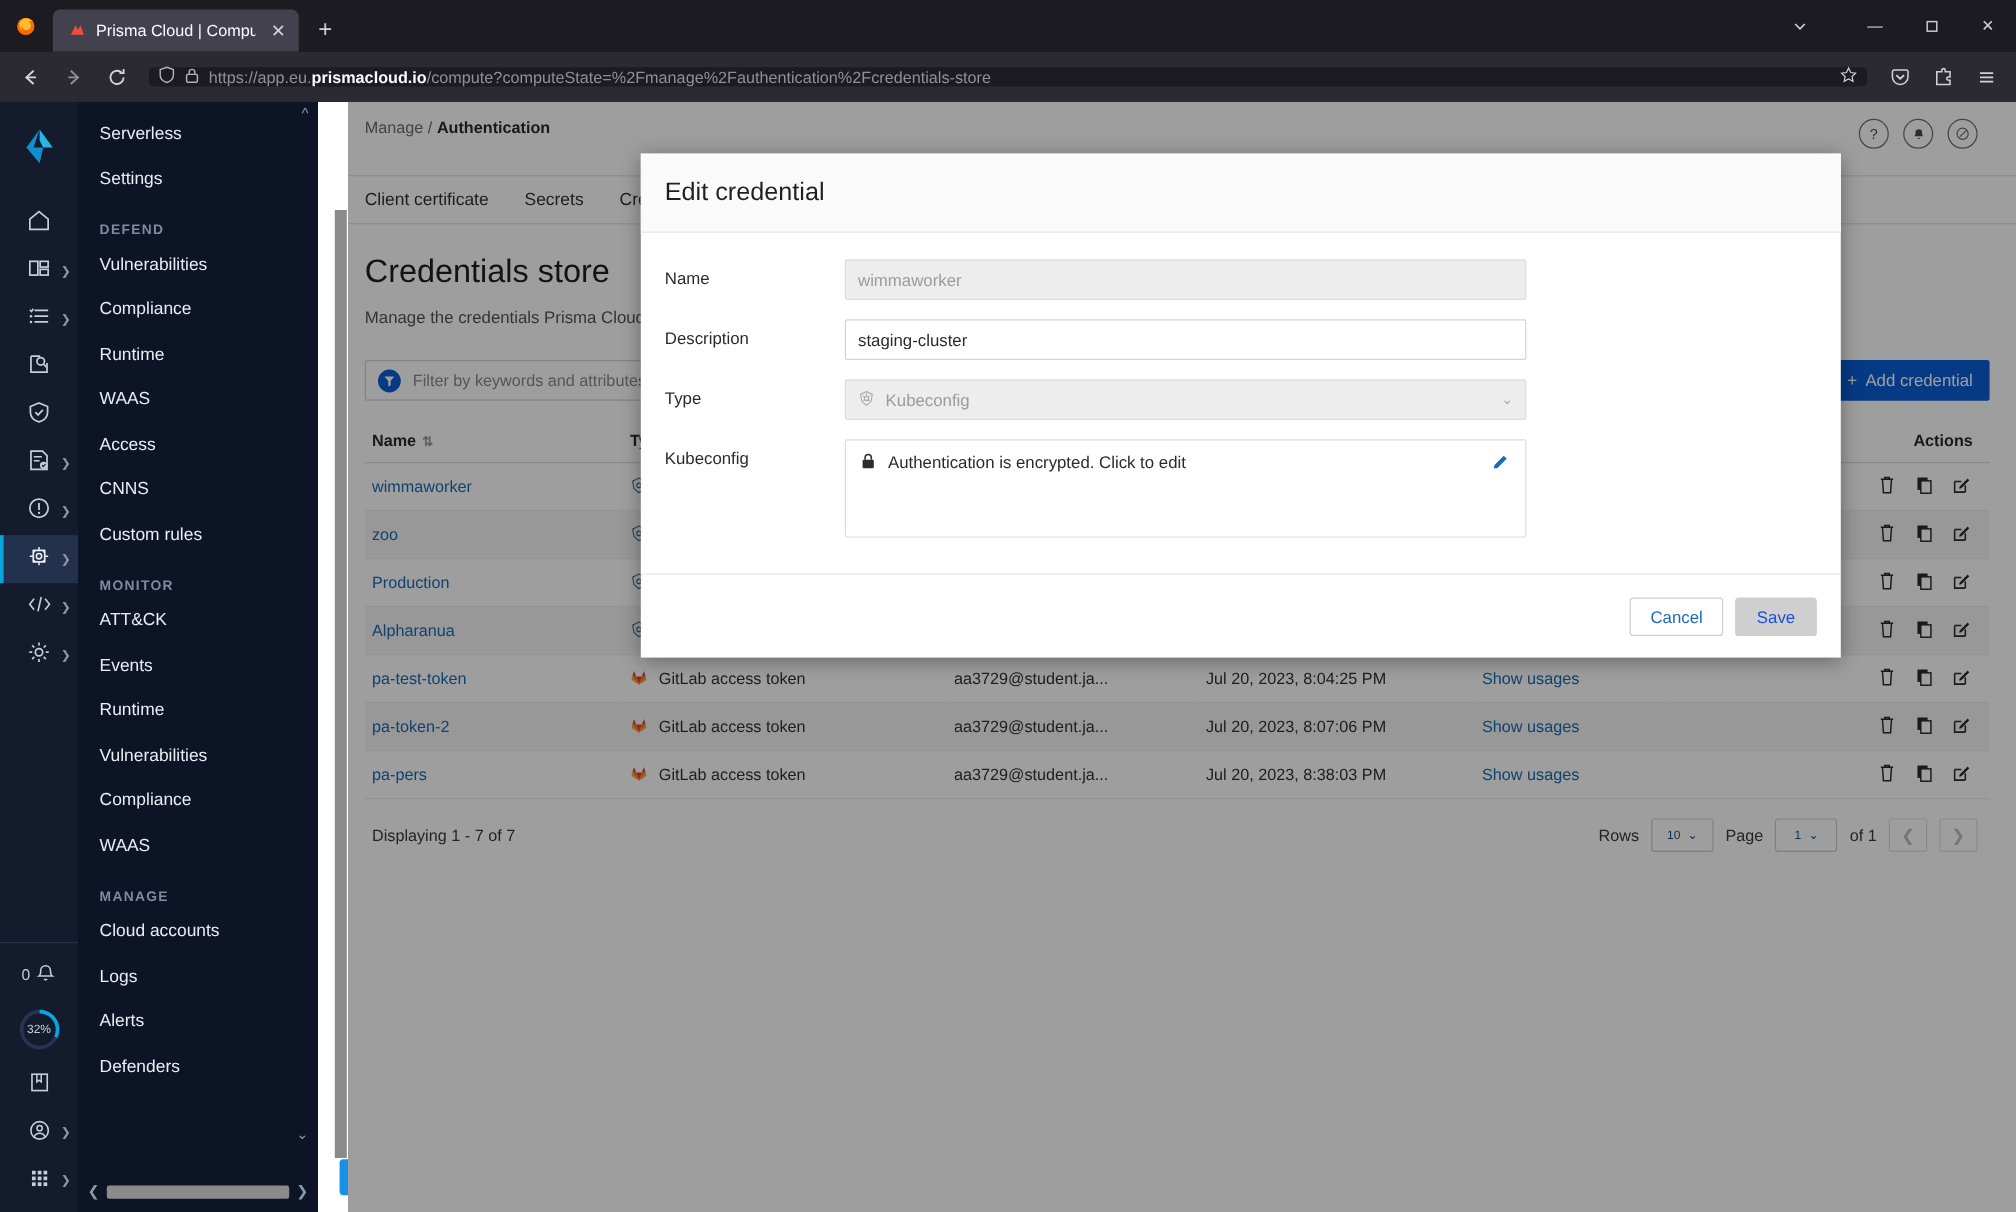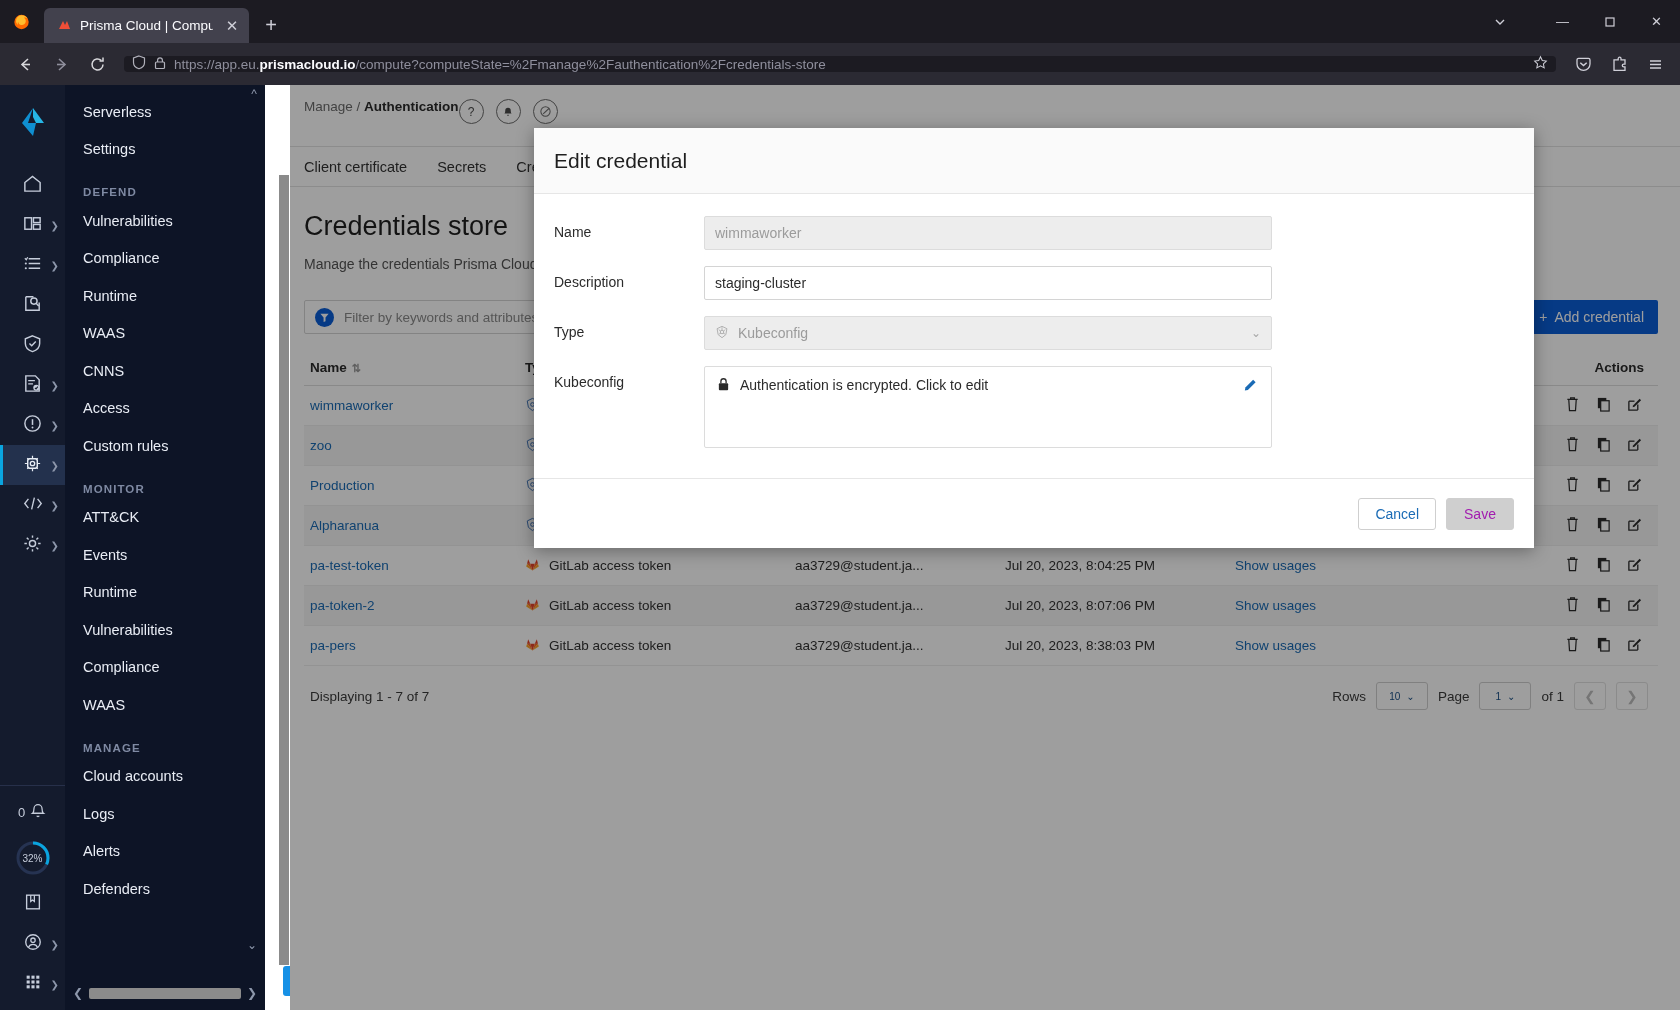--- a/index.html
+++ b/index.html
@@ -148,21 +148,21 @@
     justify-content:center; font-size: 12px; border-radius: 3px 0 0 3px;
   }
 
   
   .content {
     position:absolute; left: 290px; top: 0; right: 0; height: 925px;
     background: #ffffff;
   }
   .topbar {
     height: 62px; border-bottom: 1px solid #e3e3e3; display:flex;
-    align-items:flex-start; justify-content:flex-start; padding: 14px 32px 0 14px;
+    align-items:flex-start; justify-content:space-between; padding: 14px 32px 0 14px;
   }
   .breadcrumb { font-size: 13.5px; color: #6b6b6b; }
   .breadcrumb b { color:#2b2b2b; font-weight:600; }
   .top-icons { display:flex; gap: 12px; align-items:center; }
   .circ-icon {
     width: 25px; height: 25px; border-radius: 50%; border: 1.4px solid #6d6d6d;
     display:flex; align-items:center; justify-content:center; color:#4a4a4a;
     font-size: 12px;
   }
   .tabsrow {
@@ -266,21 +266,21 @@
   .fbox .pencil { margin-left: auto; color: #1a6bb5; }
   .modal-foot {
     height: 70px; border-top: 1px solid #e6e6e6; display:flex;
     align-items:center; justify-content:flex-end; gap: 10px; padding: 0 20px;
   }
   .btn {
     height: 32px; min-width: 68px; border-radius: 3px; font-size: 14px;
     display:flex; align-items:center; justify-content:center; padding: 0 16px;
   }
   .btn-cancel { background:#fff; border:1px solid #cfcfcf; color:#1a6bb5; }
-  .btn-save { background:#cfcfcf; border:1px solid #cfcfcf; color:#a21caf; }
+  .btn-save { background:#cfcfcf; border:1px solid #cfcfcf; color:#1d4ed8; }
 </style>
 </head>
 <body>
 
 <div class="browser">
 
   <div class="tabbar">
     <div class="ff-logo">
       <svg width="17" height="17" viewBox="0 0 17 17">
           <circle cx="8.5" cy="9" r="7.2" fill="#ff6a00"></circle>
@@ -507,22 +507,22 @@
     <div class="flyout">
       <div class="fly-scroll-up">^</div>
       <div id="flyout-list">
           <div class="fly-item">Serverless</div>
           <div class="fly-item">Settings</div>
           <div class="fly-group">DEFEND</div>
           <div class="fly-item">Vulnerabilities</div>
           <div class="fly-item">Compliance</div>
           <div class="fly-item">Runtime</div>
           <div class="fly-item">WAAS</div>
+          <div class="fly-item">Access</div>
           <div class="fly-item">CNNS</div>
-          <div class="fly-item">Access</div>
           <div class="fly-item">Custom rules</div>
           <div class="fly-group">MONITOR</div>
           <div class="fly-item">ATT&amp;CK</div>
           <div class="fly-item">Events</div>
           <div class="fly-item">Runtime</div>
           <div class="fly-item">Vulnerabilities</div>
           <div class="fly-item">Compliance</div>
           <div class="fly-item">WAAS</div>
           <div class="fly-group">MANAGE</div>
           <div class="fly-item">Cloud accounts</div>

